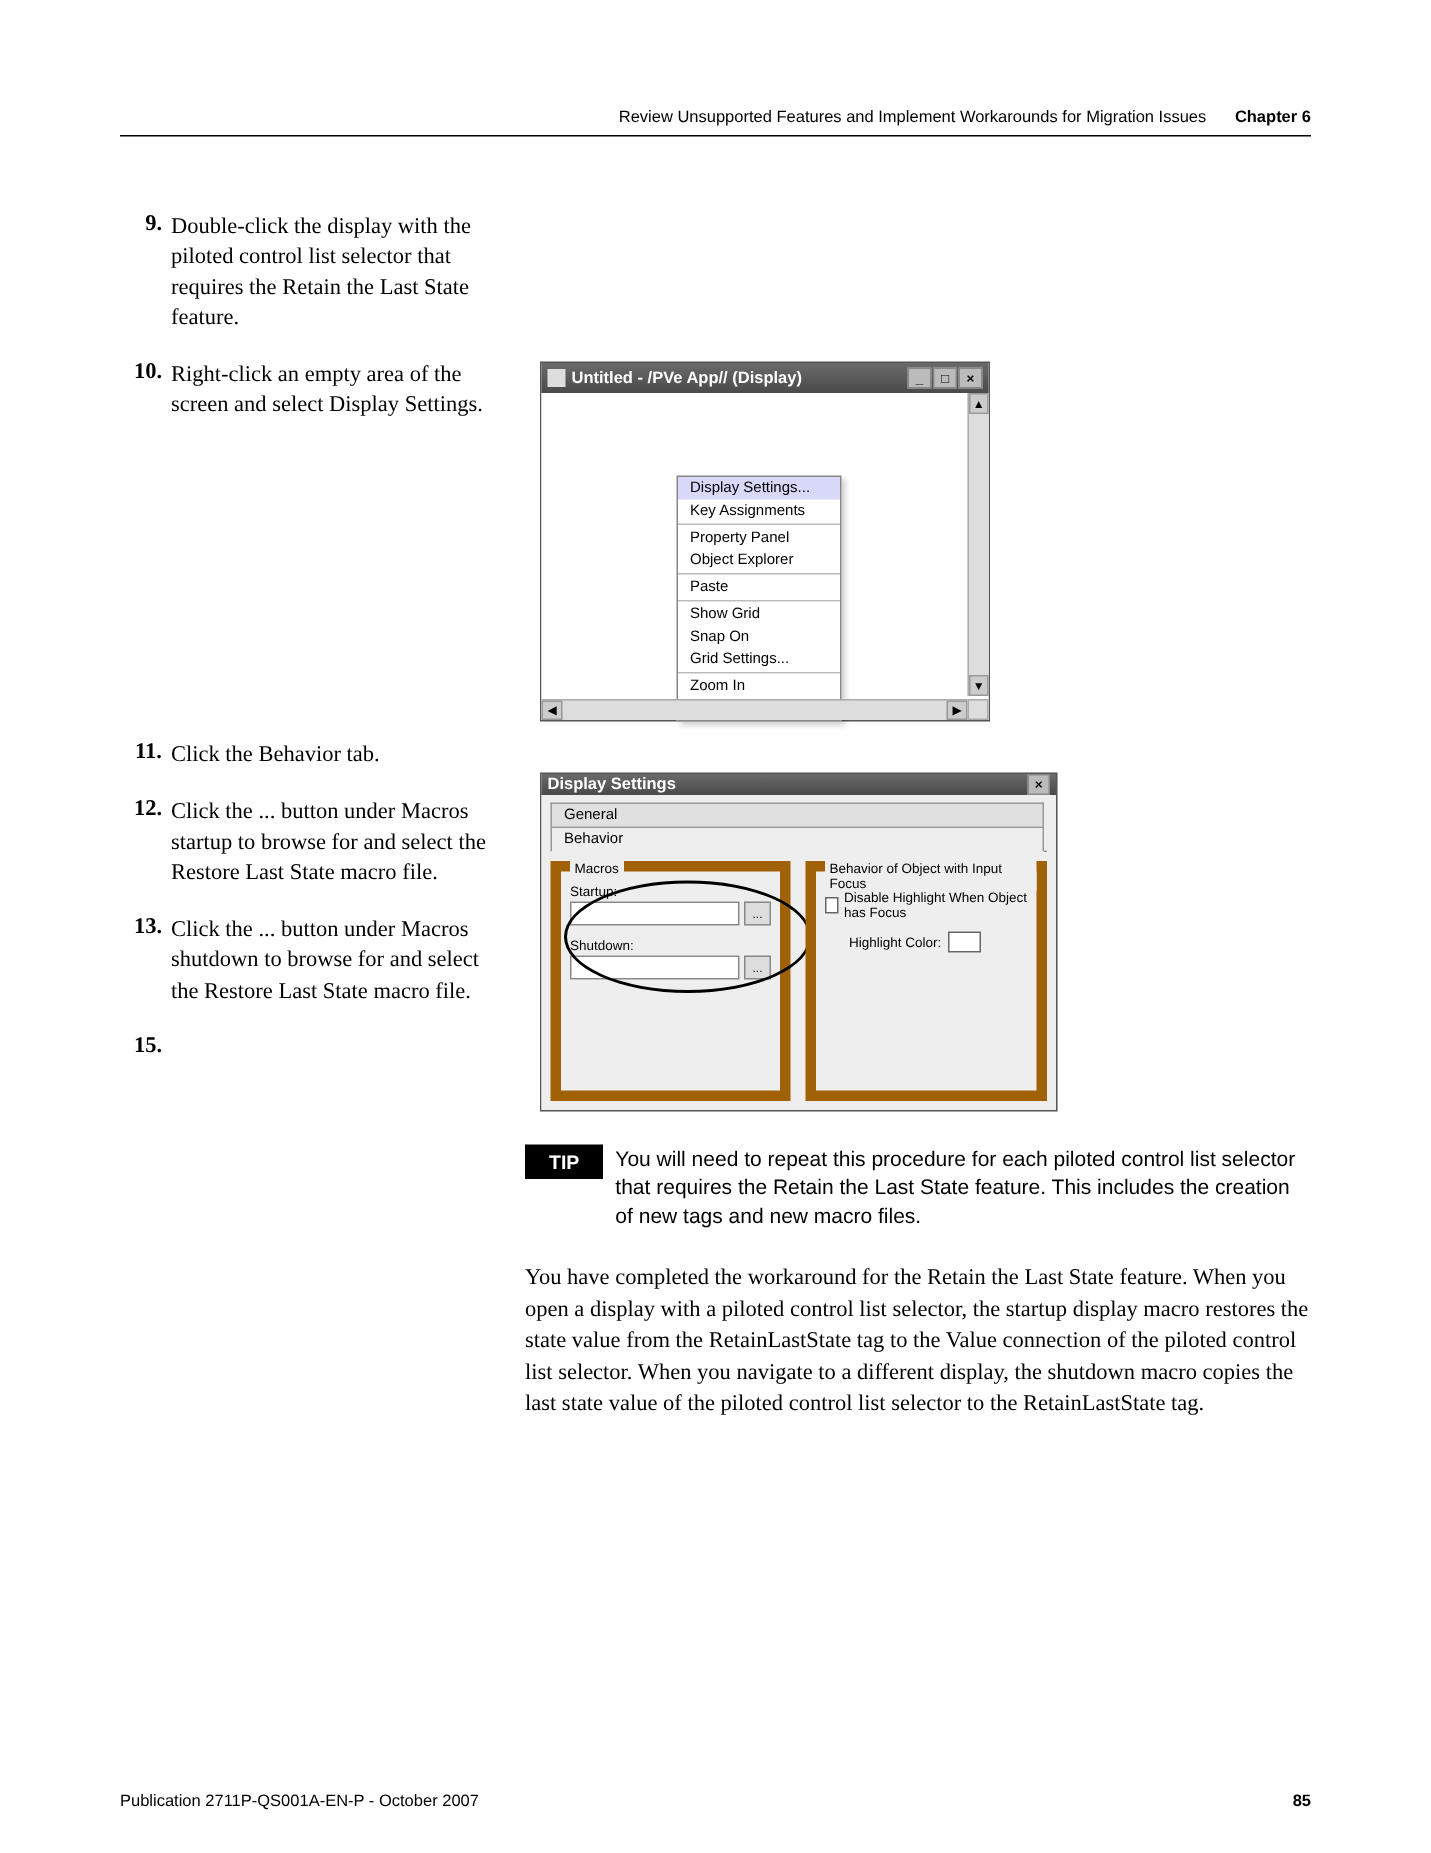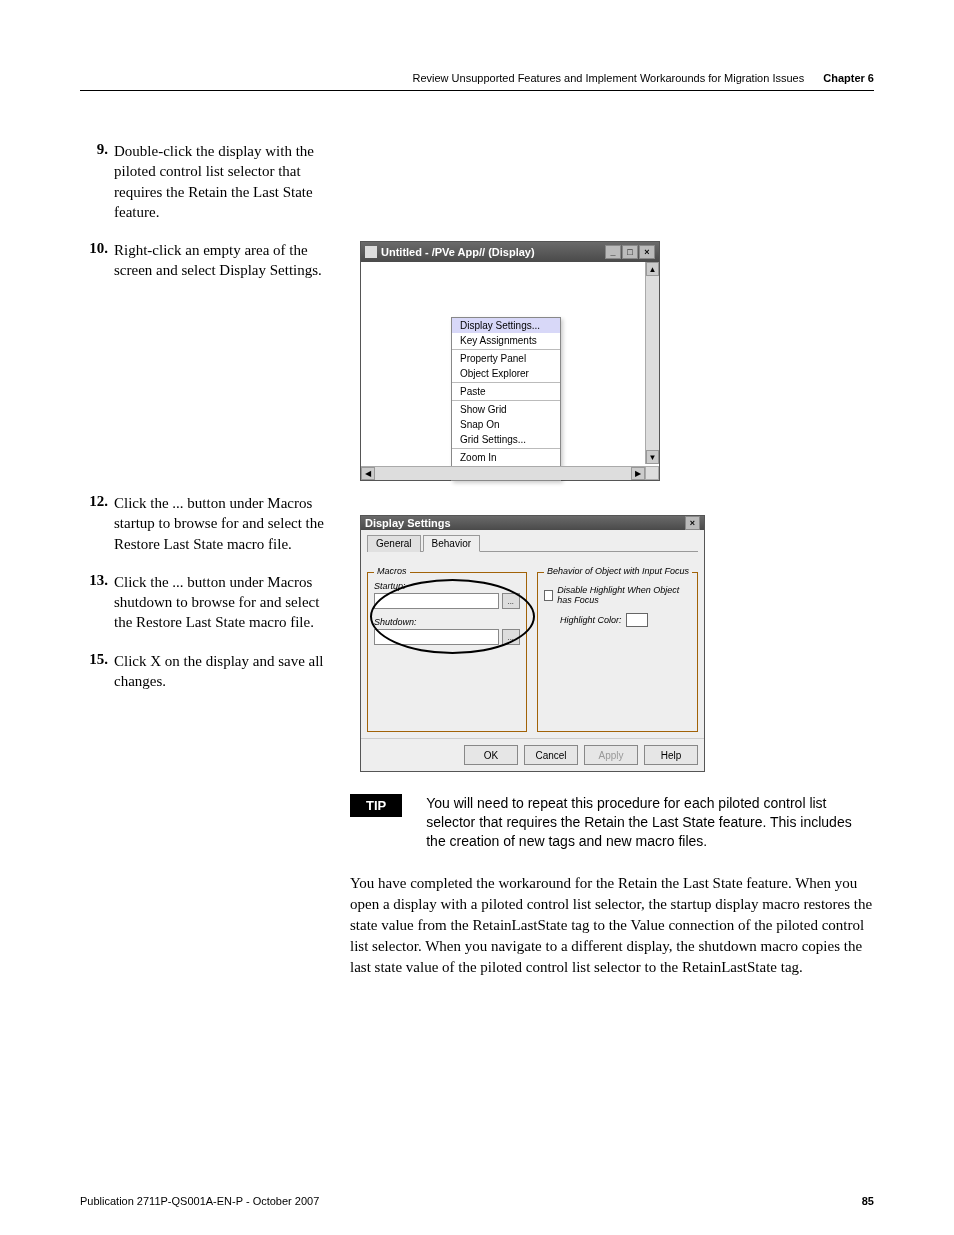--- a/index.html
+++ b/index.html
@@ -102,29 +102,29 @@
     background: linear-gradient(#6a6a6a,#4a4a4a);
     color:#fff; height:14px; display:flex; align-items:center;
     justify-content:space-between; padding:0 4px; font-weight:bold; font-size:11px;
   }
   .dlg-title .close {
     width:15px; height:14px; background:#bbb; border:1px solid #888;
     display:inline-flex; align-items:center; justify-content:center;
     font-size:9px; color:#000;
   }
   .dlg-body { padding:4px 6px 6px 6px; background:#eee; }
-  .tabs { display:flex; border-bottom:1px solid #999; margin-bottom:20px; }
+  .tabs { display:flex; border-bottom:1px solid #999; margin-bottom:6px;flex-direction:column; }
   .tabs .tab {
     padding:2px 8px; border:1px solid #999; border-bottom:none;
     background:#e0e0e0; margin-right:2px; font-size:10px;
     position:relative; top:1px;
   }
   .tabs .tab.active { background:#eee; border-bottom:1px solid #eee; }
   .dlg-inner { display:flex; gap:10px; min-height:160px; }
-  .group { border:1px solid #a16207; padding:8px 6px 14px 6px; position:relative; font-size:10px;font-style:italic; }
+  .group { border:7px solid #a16207; padding:8px 6px 14px 6px; position:relative; font-size:10px; }
   .group .legend { position:absolute; top:-7px; left:6px; background:#eee; padding:0 3px; font-size:9px;}
   .grp-left { flex:0 0 160px; }
   .grp-right { flex:1; }
   .fld-label { font-size:9px; margin-bottom:2px; display:block;}
   .fld-row { display:flex; align-items:center; gap:3px; margin-bottom:8px; }
   .fld-input { flex:1; height:16px; background:#fff; border:1px solid #888; }
   .fld-btn { width:18px; height:16px; background:#ddd; border:1px solid #888;
     display:flex; align-items:center; justify-content:center; font-size:8px;}
   .chk-row { display:flex; align-items:center; gap:4px; font-size:9px; margin-top:4px;}
   .chk { width:11px; height:11px; border:1px solid #666; background:#fff; }
@@ -134,21 +134,21 @@
     width:54px; height:20px; background:#e6e6e6; border:1px solid #888;
     display:flex; align-items:center; justify-content:center; font-size:10px;
   }
   .dlg-buttons .btn.disabled { color:#999; }
   .ellipse-annot {
     position:absolute; border:2px solid #000; border-radius:50%;
     width:165px; height:75px; left:2px; top:6px; pointer-events:none;
   }
 
   
-  .tip-row { display:flex; gap:24px; margin-top:22px; align-items:flex-start; }
+  .tip-row { display:flex; gap:8px; margin-top:22px; align-items:flex-start; }
   .tip-badge {
     background:#000; color:#fff; font-family: Arial, sans-serif;
     font-weight:bold; font-size:13px; padding:4px 16px; text-align:center;
     flex-shrink:0;
   }
   .tip-text { font-family: Arial, Helvetica, sans-serif; font-size:14px; line-height:1.35; }
 
   .para {
     font-size:15px; line-height:1.4; margin-top:22px;
     font-family: Georgia, serif;
@@ -226,30 +226,33 @@
           <div class="win1-corner"></div>
         </div>
       </div>
     </div>
   </div>
 
   <div class="content-row block-2">
     <div class="left-col">
       <ol class="steps">
         <li>
+          <span class="num">11.</span>
+          <span class="txt">Click the Behavior tab.</span>
+        </li>
+        <li>
           <span class="num">12.</span>
           <span class="txt">Click the ... button under Macros startup to browse for and select the Restore Last State macro file.</span>
         </li>
         <li>
           <span class="num">13.</span>
           <span class="txt">Click the ... button under Macros shutdown to browse for and select the Restore Last State macro file.</span>
         </li>
         <li>
           <span class="num">15.</span>
-          <span class="txt">Click X on the display and save all changes.</span>
         </li>
       </ol>
     </div>
     <div class="right-col" style="padding-top:22px;">
       <div class="dlg">
         <div class="dlg-title">
           <span>Display Settings</span>
           <span class="close">×</span>
         </div>
         <div class="dlg-body">
@@ -278,26 +281,20 @@
                 <span class="chk"></span>
                 <span>Disable Highlight When Object has Focus</span>
               </div>
               <div class="chk-row" style="margin-top:8px; margin-left:16px;">
                 <span>Highlight Color:</span>
                 <span class="colorbox"></span>
               </div>
             </div>
           </div>
         </div>
-        <div class="dlg-buttons">
-          <div class="btn">OK</div>
-          <div class="btn">Cancel</div>
-          <div class="btn disabled">Apply</div>
-          <div class="btn">Help</div>
-        </div>
       </div>
 
       <div class="tip-row">
         <div class="tip-badge">TIP</div>
         <div class="tip-text">You will need to repeat this procedure for each piloted control list selector that requires the Retain the Last State feature. This includes the creation of new tags and new macro files.</div>
       </div>
 
       <div class="para">You have completed the workaround for the Retain the Last State feature. When you open a display with a piloted control list selector, the startup display macro restores the state value from the RetainLastState tag to the Value connection of the piloted control list selector. When you navigate to a different display, the shutdown macro copies the last state value of the piloted control list selector to the RetainLastState tag.</div>
     </div>
   </div>

